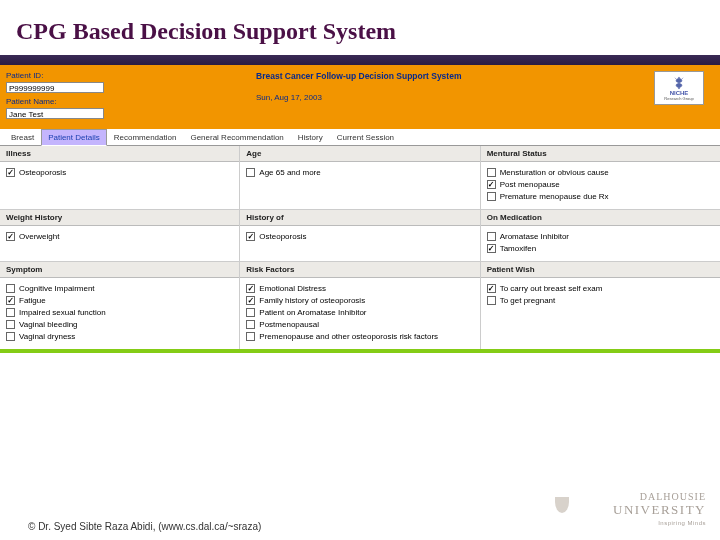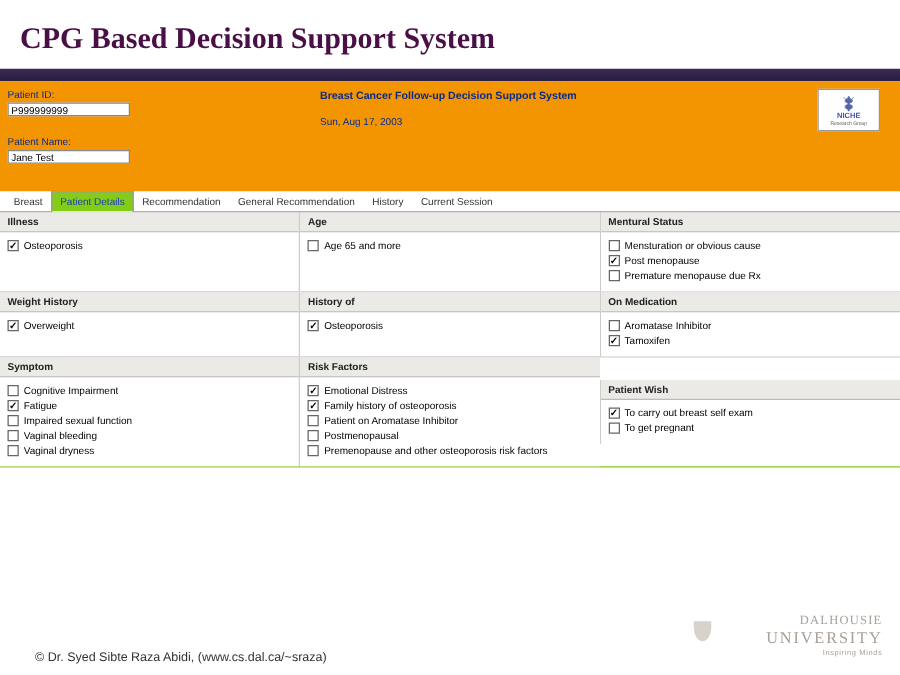--- a/index.html
+++ b/index.html
@@ -36,21 +36,21 @@
   .hdr-right { flex: 0 0 60px; }
   .hdr-label { color: #0a2a8a; font-size: 8px; margin-bottom: 2px; }
   .hdr-input {
     background: #fff;
     border: 1px solid #888;
     width: 98px;
     height: 11px;
     font-size: 8px;
     padding: 0 2px;
     line-height: 11px;
-    margin-bottom: 16px;
+    margin-bottom: 4px;
   }
   .app-title { color: #0a2a8a; font-weight: bold; font-size: 8.5px; }
   .app-version { color: #0a2a8a; font-size: 8px; margin-top: 1px; }
   .app-date { color: #0a2a8a; font-size: 8px; margin-top: 12px; }
   .logo-box {
     background: #fff;
     border: 1px solid #999;
     width: 50px;
     height: 34px;
     position: relative;
@@ -77,24 +77,24 @@
     padding: 3px 6px 3px 6px;
     border: 1px solid transparent;
     border-bottom: none;
     cursor: pointer;
   }
   .tab.active {
     color: #1a3fb0;
     border: 1px solid #999;
     border-bottom: 1px solid #fff;
     margin-bottom: -1px;
-    background: #84cc16;
+    background: #c4b5fd;
   }
   .pane {
-    border-bottom: 1px solid #84cc16;
+    border-bottom: 4px solid #84cc16;
     border-left: 0;
     border-right: 0;
     font-size: 8px;
   }
   .row3 {
     display: flex;
     border-bottom: 1px solid #ccc;
   }
   .cell {
     flex: 1;
@@ -271,21 +271,21 @@
             <span class="cb"></span>
             <span>Aromatase Inhibitor</span>
           </div>
           <div class="opt">
             <span class="cb checked"></span>
             <span>Tamoxifen</span>
           </div>
         </div>
       </div>
   </div>
-  <div class="row3" style="border-bottom:0;align-items:center;">
+  <div class="row3" style="border-bottom:0;">
     <div class="cell">
         <div class="cell-header">Symptom</div>
         <div class="cell-body">
           <div class="opt">
             <span class="cb"></span>
             <span>Cognitive Impairment</span>
           </div>
           <div class="opt">
             <span class="cb checked"></span>
             <span>Fatigue</span>

